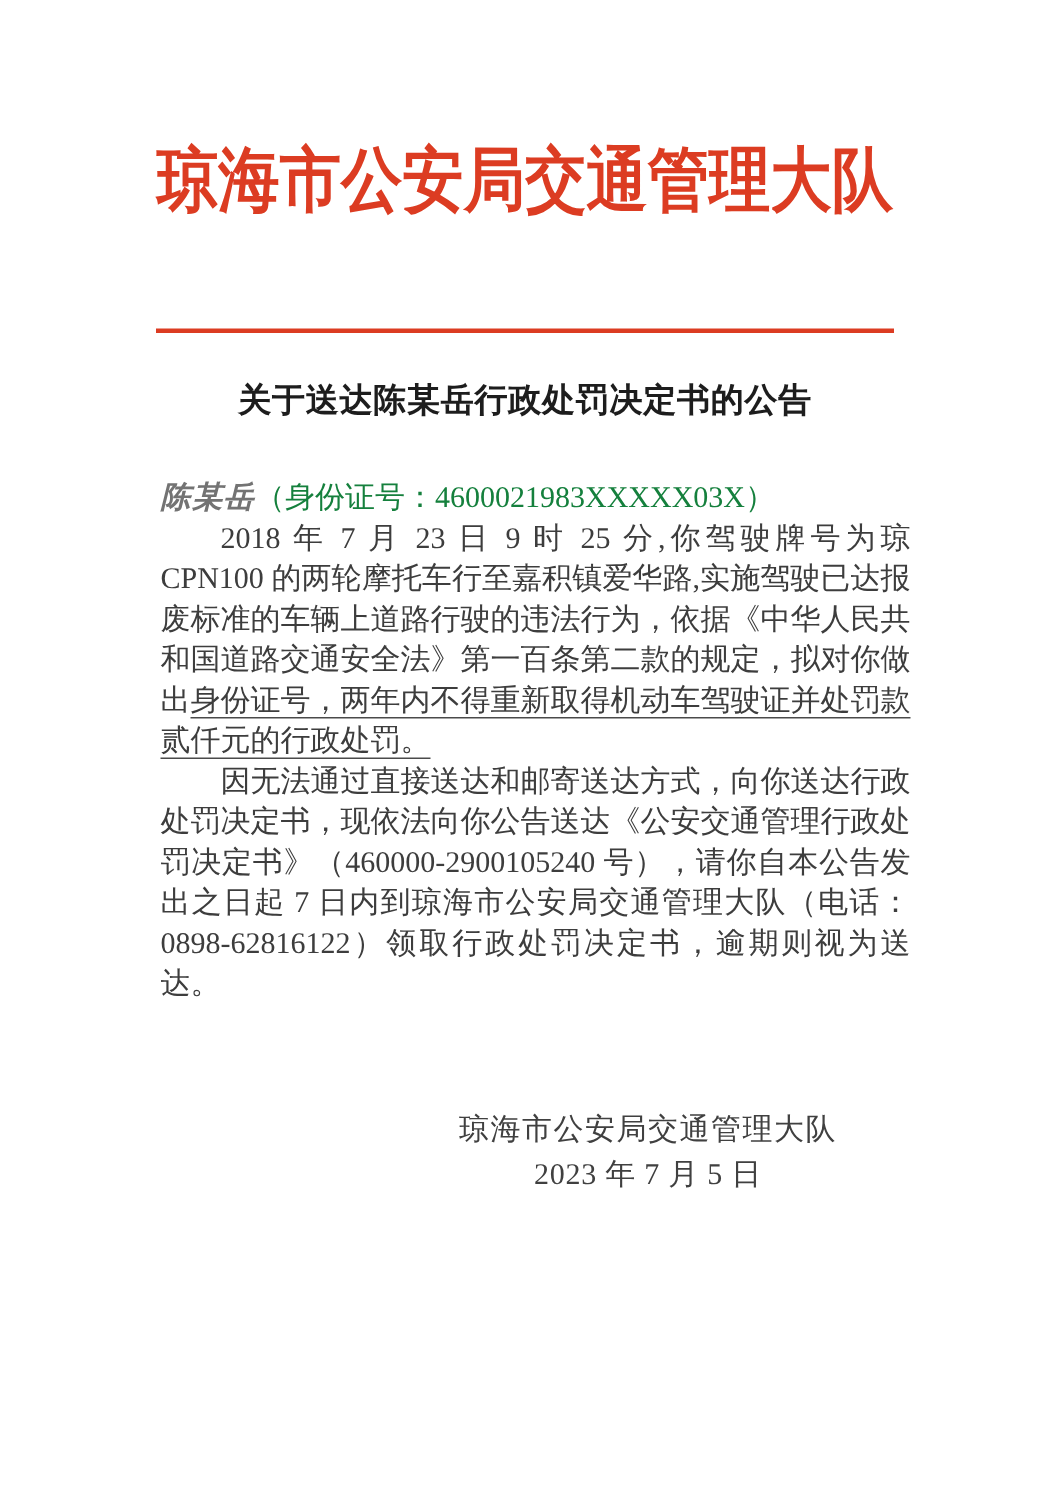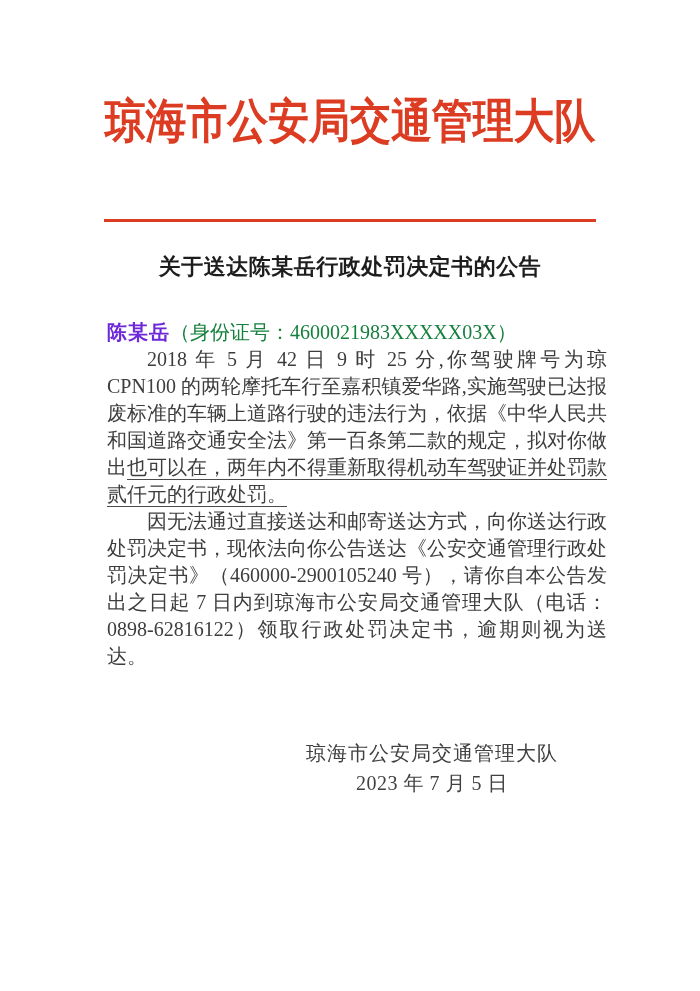--- a/index.html
+++ b/index.html
@@ -56,22 +56,23 @@
   .content {
     width: 500px;
     margin: 37px 0 0 107px;
     font-size: 20px;
     line-height: 27px;
     color: var(--ink);
   }
   .recipient-line { margin: 0; }
   .recipient-name {
     font-weight: bold;
-    color: #6d28d9;
+    color: #737373;
     letter-spacing: 1px;
+    font-style: italic;
   }
   .recipient-id { color: #15803d; }
   .body-para {
     margin: 0;
     text-indent: 2em;
     text-align: justify;
     text-justify: inter-character;
   }
   .underlined {
     text-decoration: underline;
@@ -101,21 +102,21 @@
   </div>
 
   <div class="red-rule"></div>
 
   <h1 class="doc-title">关于送达陈某岳行政处罚决定书的公告</h1>
 
   <div class="content">
 
     <p class="recipient-line"><span class="recipient-name">陈某岳</span><span class="recipient-id">（身份证号：4600021983XXXXX03X）</span></p>
 
-    <p class="body-para"><span>2018 年 5 月 42 日 9 时 25 分,你驾驶牌号为琼 CPN100 的两轮摩托车行至嘉积镇爱华路,实施驾驶已达报废标准的车辆上道路行驶的违法行为，依据《中华人民共和国道路交通安全法》第一百条第二款的规定，拟对你做出</span><span class="underlined">也可以在，两年内不得重新取得机动车驾驶证并处罚款贰仟元的行政处罚。</span></p>
+    <p class="body-para"><span>2018 年 7 月 23 日 9 时 25 分,你驾驶牌号为琼 CPN100 的两轮摩托车行至嘉积镇爱华路,实施驾驶已达报废标准的车辆上道路行驶的违法行为，依据《中华人民共和国道路交通安全法》第一百条第二款的规定，拟对你做出</span><span class="underlined">身份证号，两年内不得重新取得机动车驾驶证并处罚款贰仟元的行政处罚。</span></p>
 
     <p class="body-para">因无法通过直接送达和邮寄送达方式，向你送达行政处罚决定书，现依法向你公告送达《公安交通管理行政处罚决定书》（460000-2900105240 号），请你自本公告发出之日起 7 日内到琼海市公安局交通管理大队（电话：0898-62816122）领取行政处罚决定书，逾期则视为送达。</p>
 
 
     <div class="signature">
       <div class="signature-org">琼海市公安局交通管理大队</div>
       <div class="signature-date">2023 年 7 月 5 日</div>
     </div>
 
   </div>

